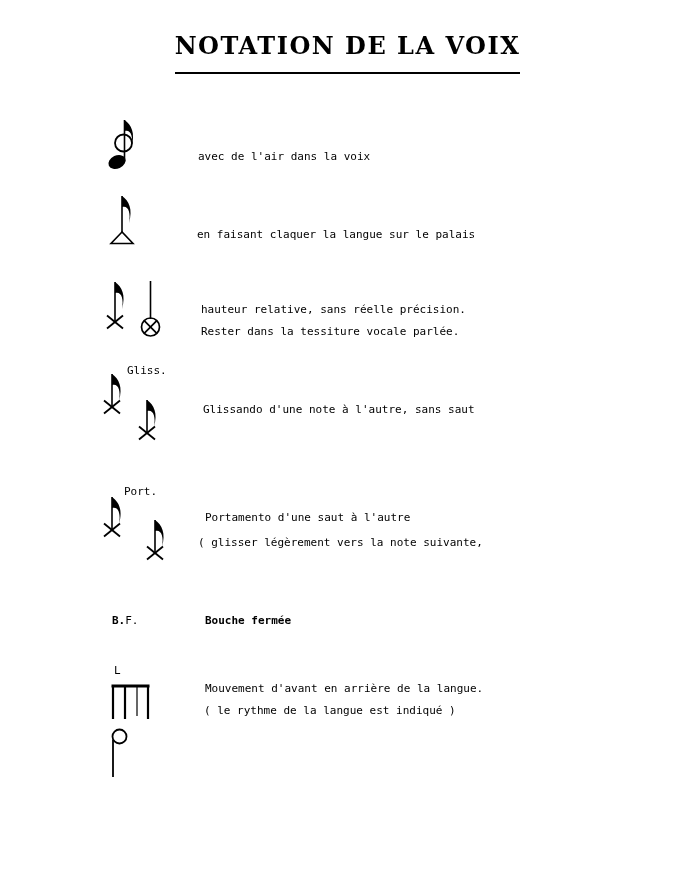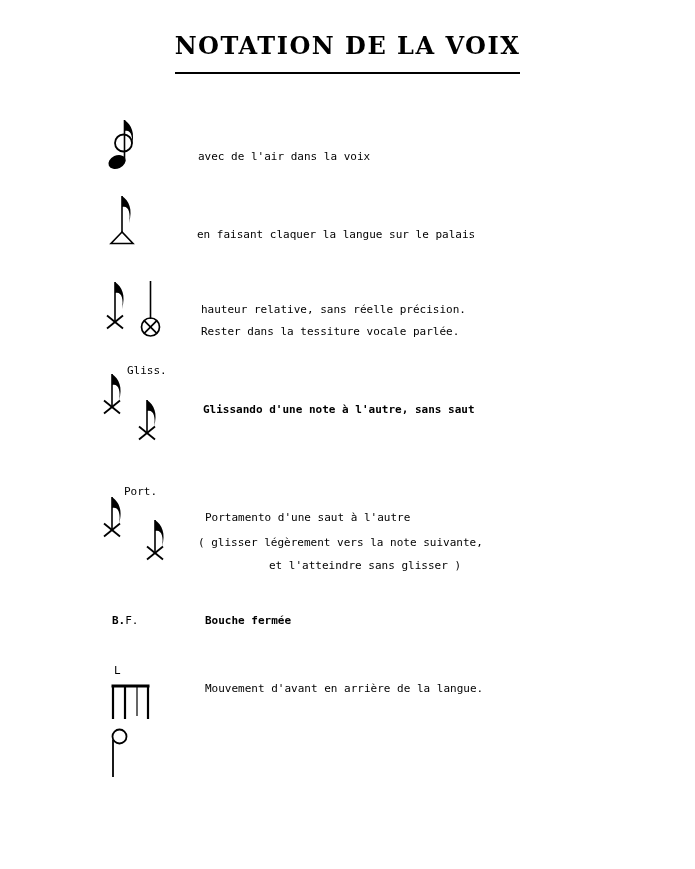--- a/index.html
+++ b/index.html
@@ -74,51 +74,51 @@
       <line x1="6" y1="30.5" x2="22" y2="43.5" stroke="#000" stroke-width="1.8"></line>
       <line x1="6" y1="43.5" x2="22" y2="30.5" stroke="#000" stroke-width="1.8"></line>
     </g>
     <g transform="translate(35,26)">
       <line x1="14" y1="4" x2="14" y2="37" stroke="#000" stroke-width="1.6"></line>
       <path d="M14,4 C21,9 25,17 21,31 C23,20 20,13 14,15 Z" fill="#000"></path>
       <line x1="6" y1="30.5" x2="22" y2="43.5" stroke="#000" stroke-width="1.8"></line>
       <line x1="6" y1="43.5" x2="22" y2="30.5" stroke="#000" stroke-width="1.8"></line>
     </g>
   </svg>
-  <div class="txt" style="left:203px; top:403px;font-weight:bold;">Glissando d'une note à l'autre, sans saut</div>
+  <div class="txt" style="left:203px; top:403px;">Glissando d'une note à l'autre, sans saut</div>
 
   <div class="lbl" style="left:124px; top:485px;">Port.</div>
   <svg class="sym" style="left:98px; top:492px;" width="78" height="86" viewBox="0 0 78 86">
     <g>
       <line x1="14" y1="5" x2="14" y2="38" stroke="#000" stroke-width="1.6"></line>
       <path d="M14,5 C21,10 25,18 21,32 C23,21 20,14 14,16 Z" fill="#000"></path>
       <line x1="6" y1="31.5" x2="22" y2="44.5" stroke="#000" stroke-width="1.8"></line>
       <line x1="6" y1="44.5" x2="22" y2="31.5" stroke="#000" stroke-width="1.8"></line>
     </g>
     <g transform="translate(43,23)">
       <line x1="14" y1="5" x2="14" y2="38" stroke="#000" stroke-width="1.6"></line>
       <path d="M14,5 C21,10 25,18 21,32 C23,21 20,14 14,16 Z" fill="#000"></path>
       <line x1="6" y1="31.5" x2="22" y2="44.5" stroke="#000" stroke-width="1.8"></line>
       <line x1="6" y1="44.5" x2="22" y2="31.5" stroke="#000" stroke-width="1.8"></line>
     </g>
   </svg>
   <div class="txt" style="left:205px; top:511px;">Portamento d'une saut à l'autre</div>
   <div class="txt" style="left:198px; top:536px;">( glisser légèrement vers la note suivante,</div>
-  <div class="txt" style="left:269px; top:559px;">et l'atteindre sans glisser )</div>
 
   <div class="lbl bf" style="left:112px; top:614px;">B.F.</div>
   <div class="txt" style="left:205px; top:614px;font-weight:bold;">Bouche fermée</div>
 
   <div class="lbl" style="left:114px; top:664px;">L</div>
   <svg class="sym" style="left:110px; top:683px;" width="42" height="40" viewBox="0 0 42 40">
     <line x1="1.5" y1="3" x2="39.5" y2="3" stroke="#000" stroke-width="3"></line>
     <line x1="3" y1="3" x2="3" y2="36" stroke="#000" stroke-width="2.2"></line>
     <line x1="15" y1="3" x2="15" y2="36" stroke="#000" stroke-width="2.2"></line>
     <line x1="27" y1="3" x2="27" y2="33" stroke="#000" stroke-width="1.2"></line>
     <line x1="38" y1="3" x2="38" y2="36" stroke="#000" stroke-width="2.2"></line>
   </svg>
   <svg class="sym" style="left:106px; top:727px;" width="26" height="52" viewBox="0 0 26 52">
     <circle cx="13.5" cy="9.5" r="7" fill="none" stroke="#000" stroke-width="1.8"></circle>
     <line x1="7" y1="13" x2="7" y2="50" stroke="#000" stroke-width="1.8"></line>
   </svg>
   <div class="txt" style="left:205px; top:682px;">Mouvement d'avant en arrière de la langue.</div>
+  <div class="txt" style="left:204px; top:704px;">( le rythme de la langue est indiqué )</div>
 
 </div>
 
 </body></html>

